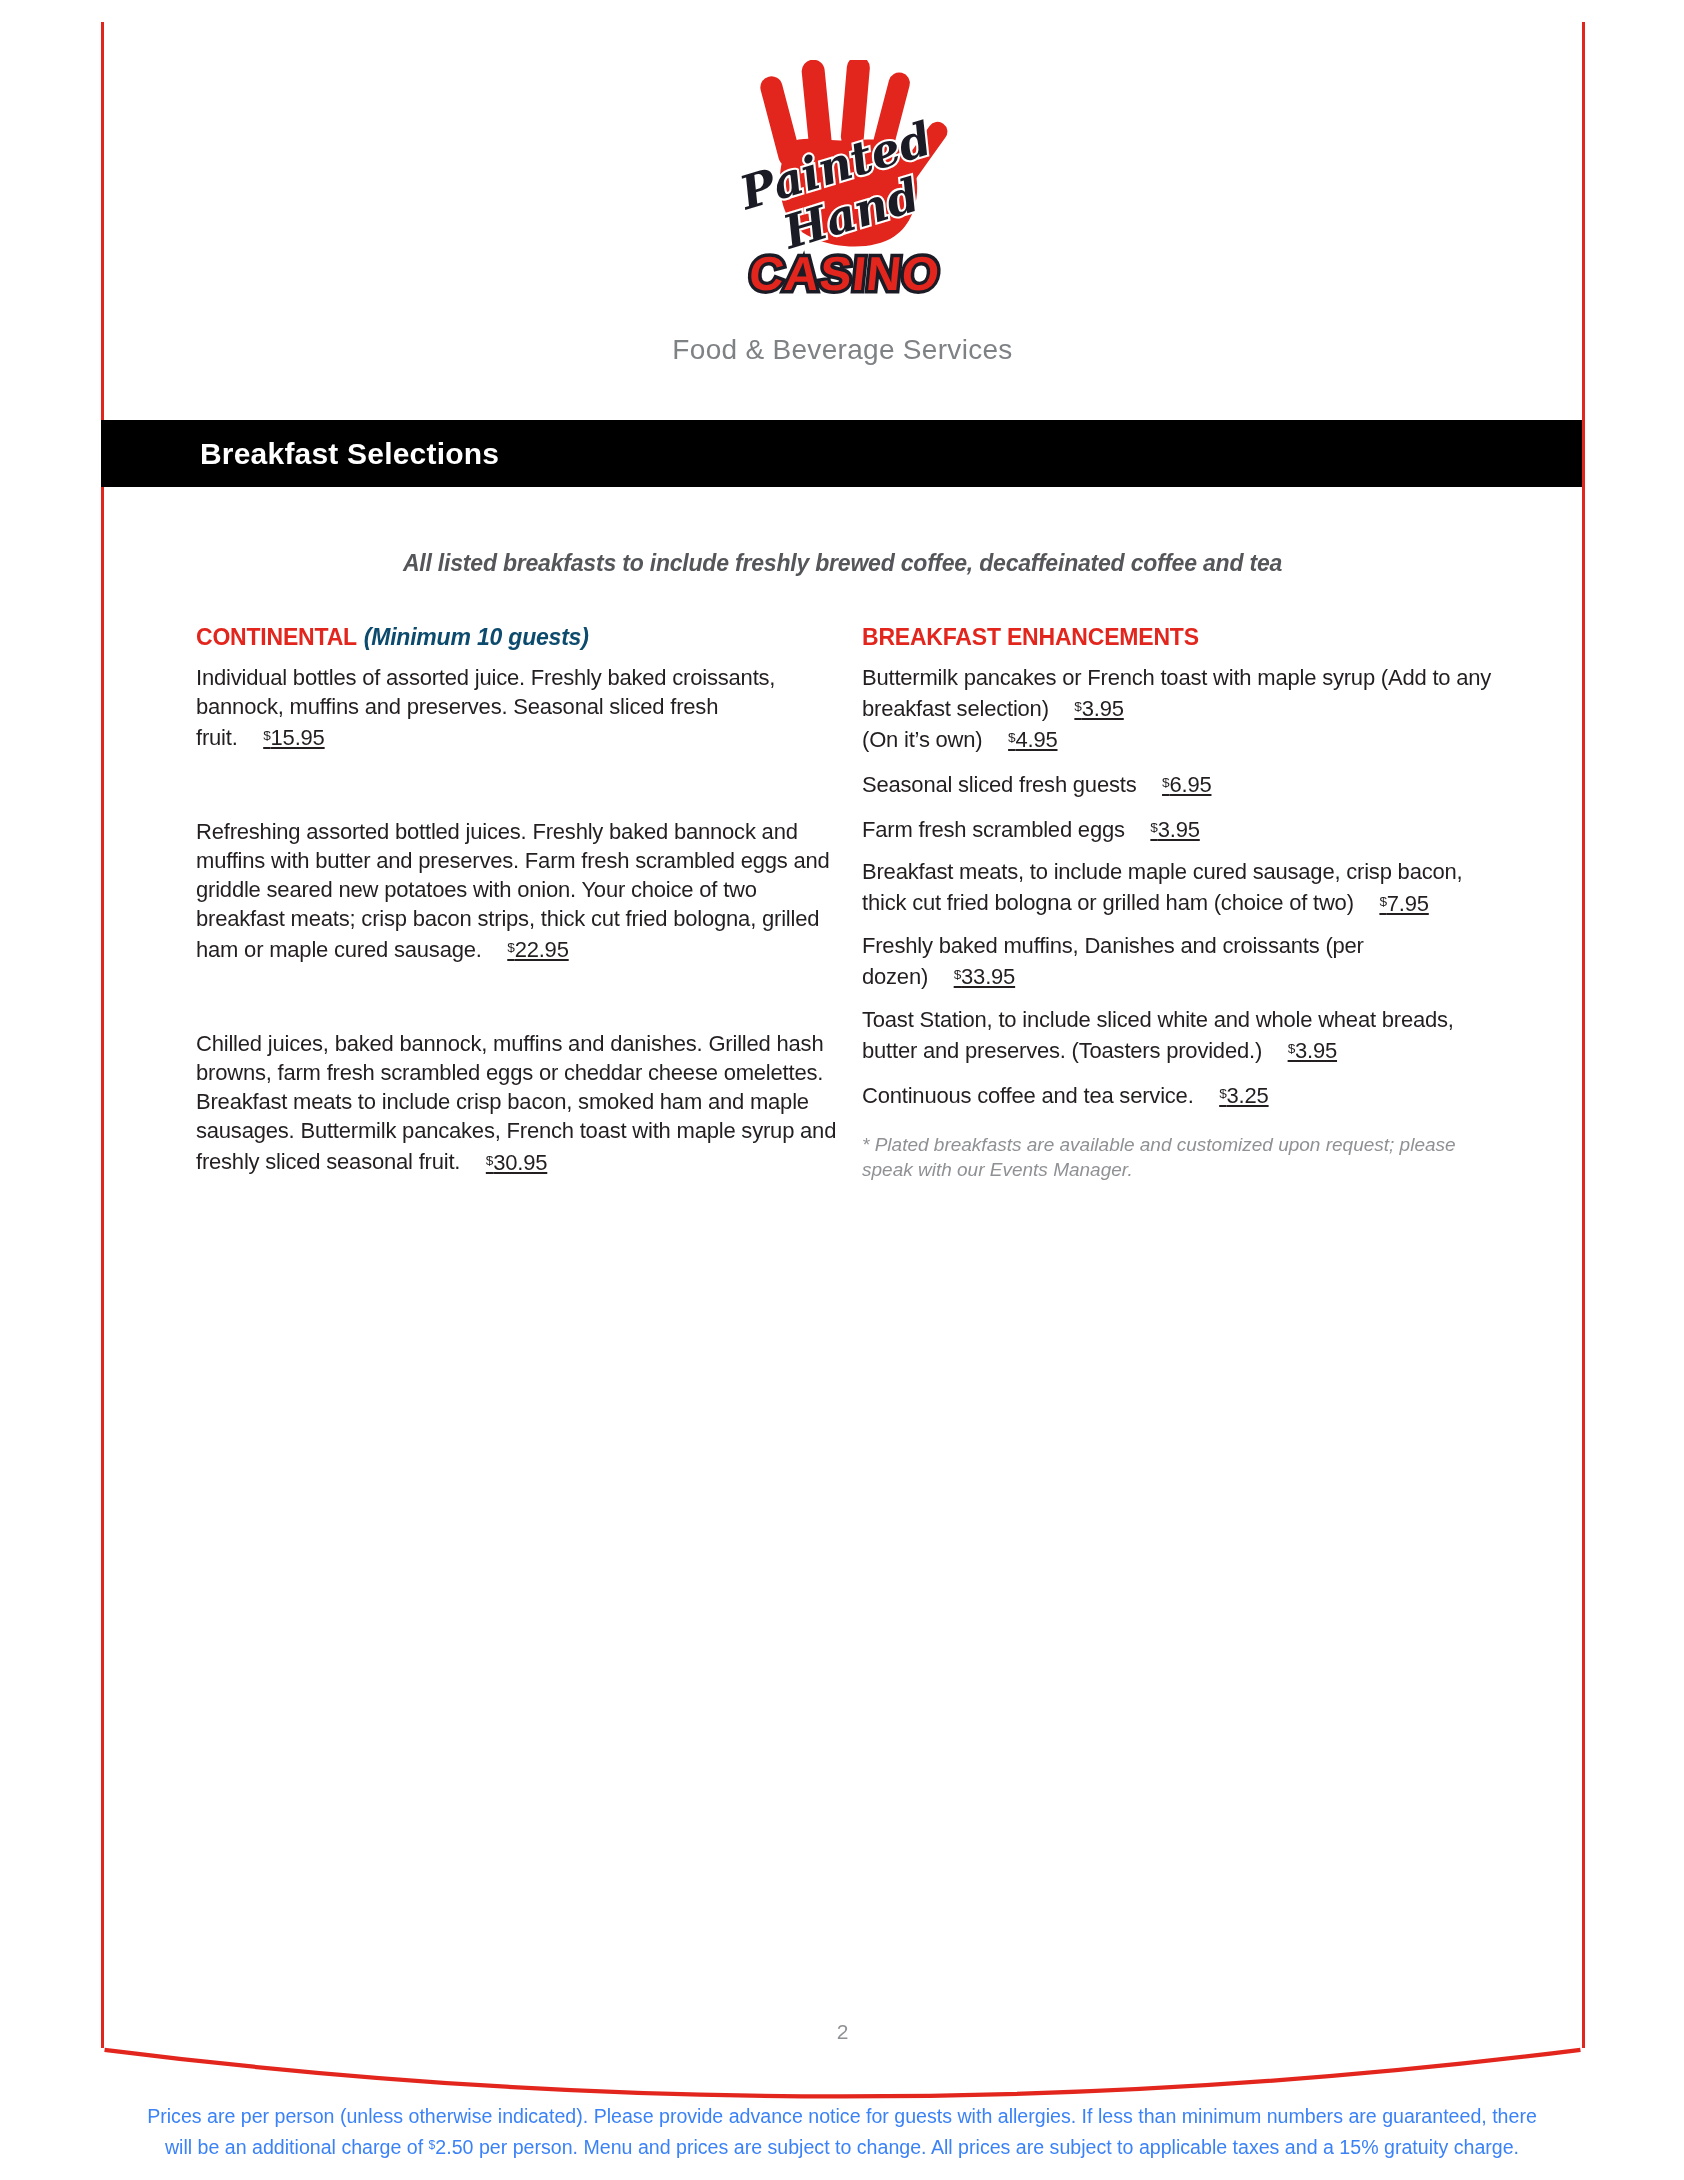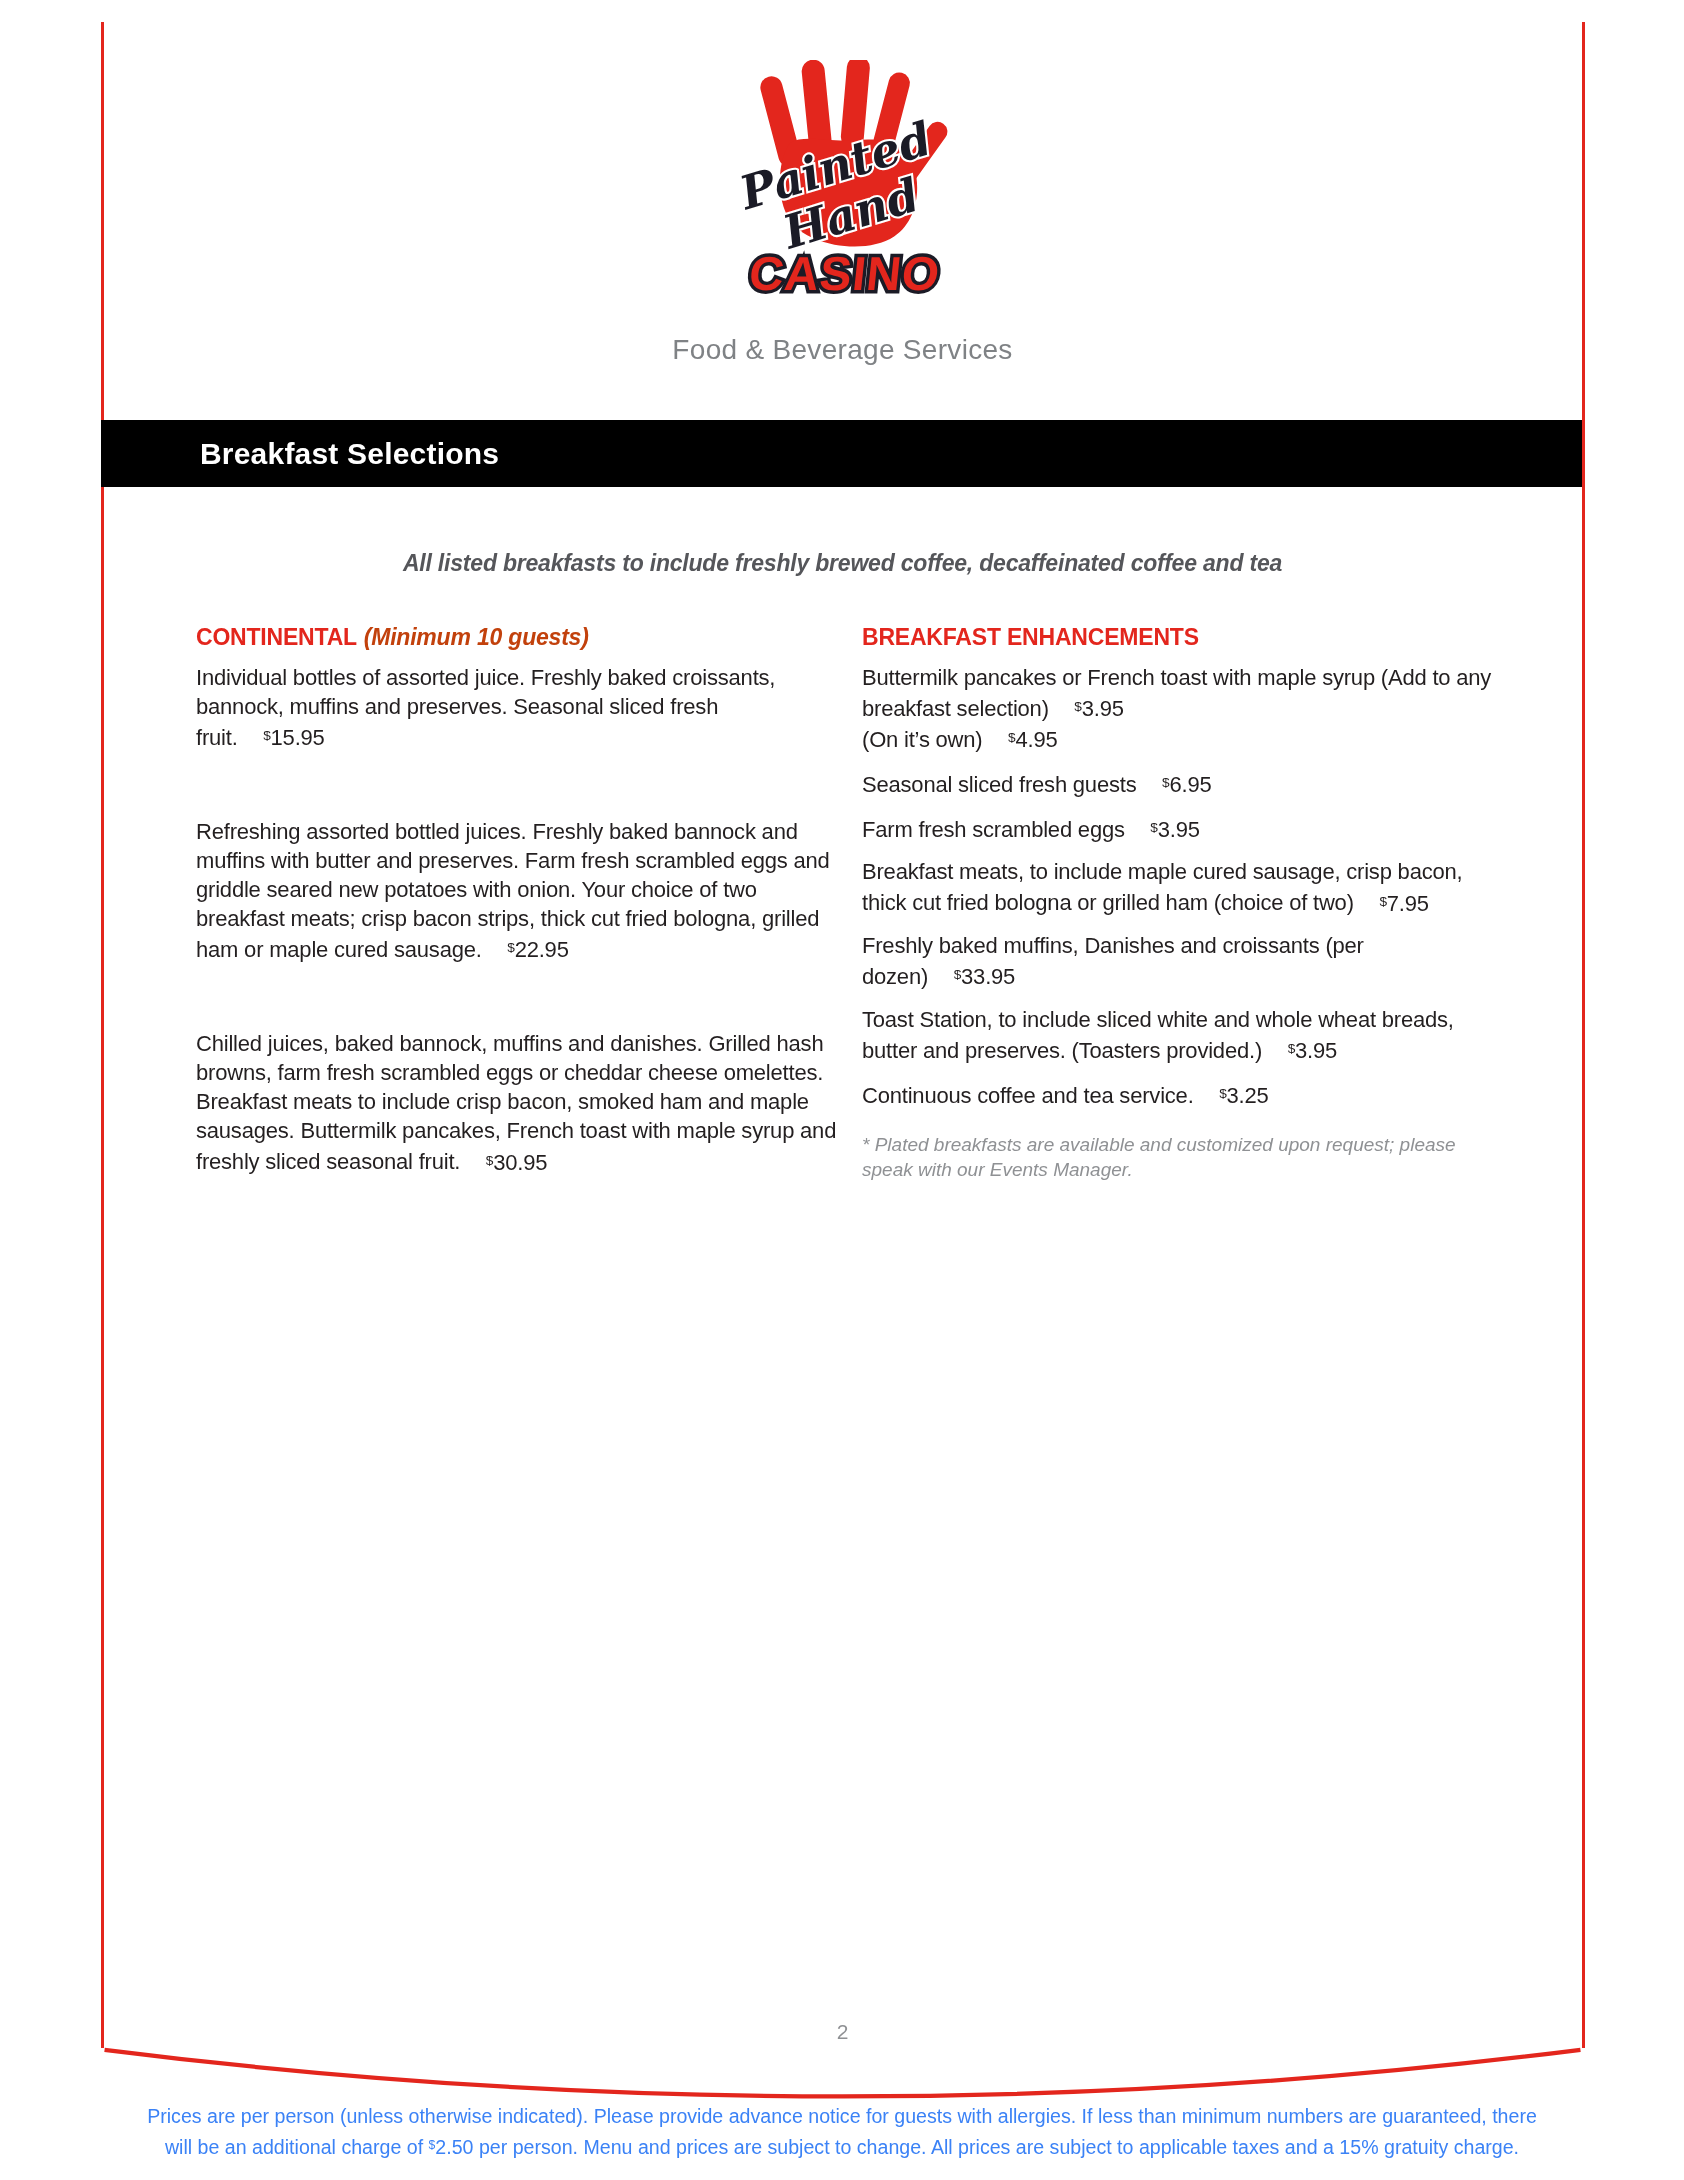--- a/index.html
+++ b/index.html
@@ -43,24 +43,24 @@
   }
 
   
   .col{position:absolute;top:622px;font-size:22px;line-height:29px;letter-spacing:-0.2px;}
   .col-left{left:196px;width:646px;}
   .col-right{left:862px;width:641px;}
 
   .sec{margin:0 0 65px 0;}
   .sec-head{margin:0 0 11px 0;font-size:23px;line-height:30px;}
   .sec-title{color:#e3261d;font-weight:bold;}
-  .sec-guests{font-style:italic;font-weight:600;color:#c2410c;margin-left:6.8px;}
+  .sec-guests{font-style:italic;font-weight:600;color:#0c4a6e;margin-left:6.8px;}
   .sec-body{margin:0;}
 
-  .price{white-space:nowrap;margin-left:25.6px;}
+  .price{white-space:nowrap;margin-left:25.6px;text-decoration:underline;}
   .price .cur{font-size:0.62em;vertical-align:0.38em;}
 
   .item{margin:0 0 13.6px 0;}
   .item p{margin:0;}
 
   .note{
     margin-top:22px;width:596px;
     font-size:19px;line-height:25px;color:#8f9194;letter-spacing:0;font-style:italic;
   }
 

